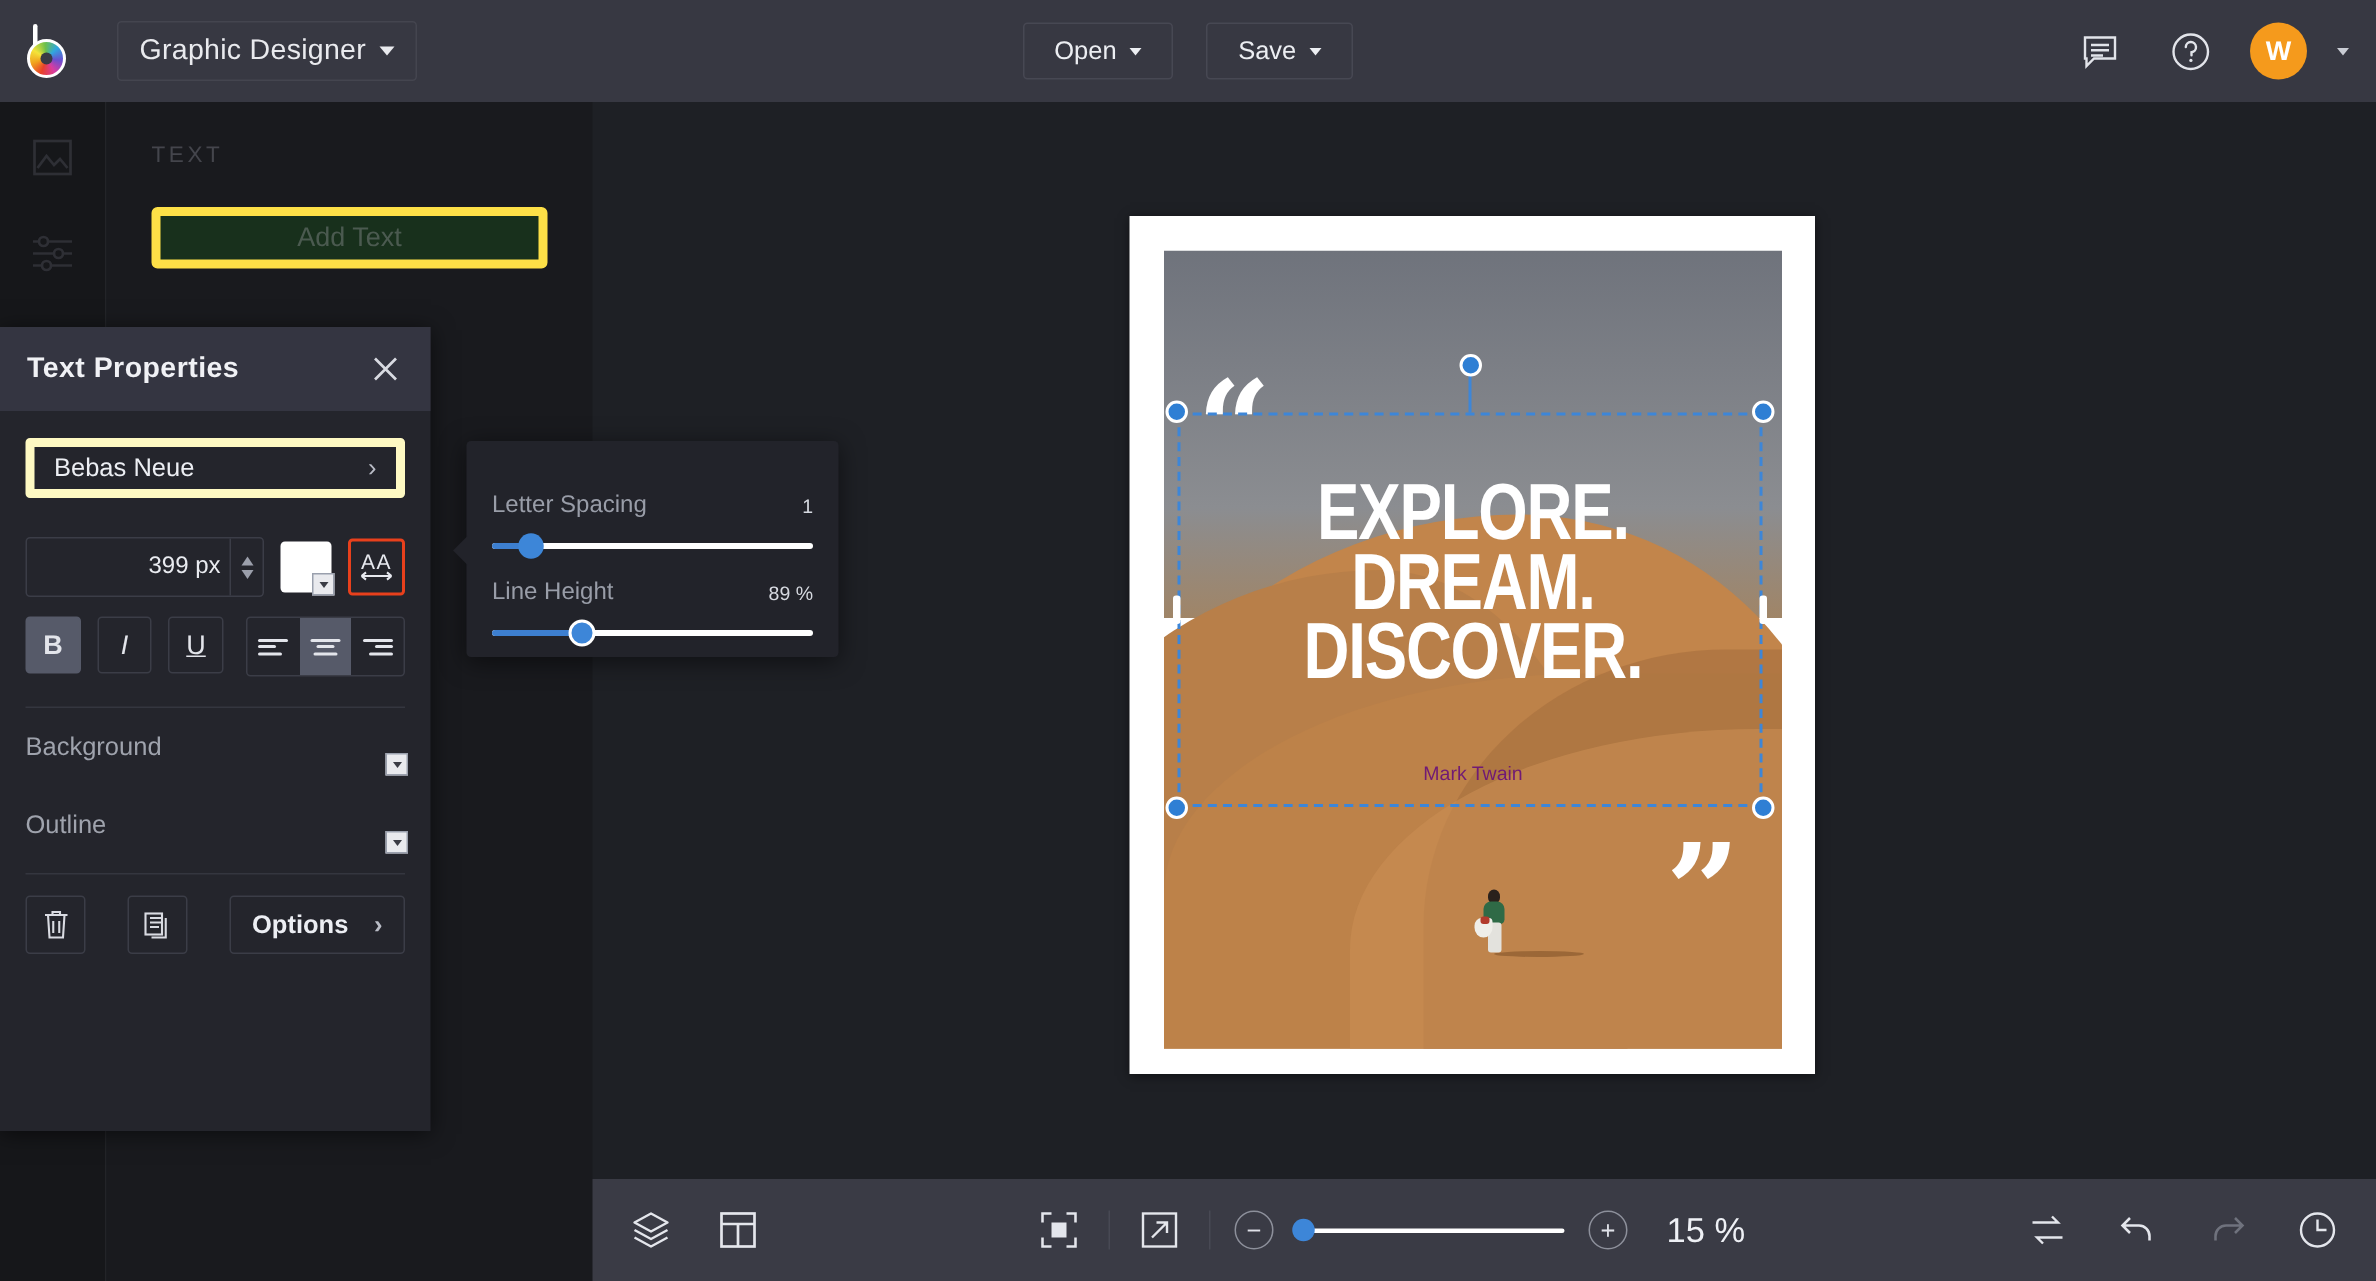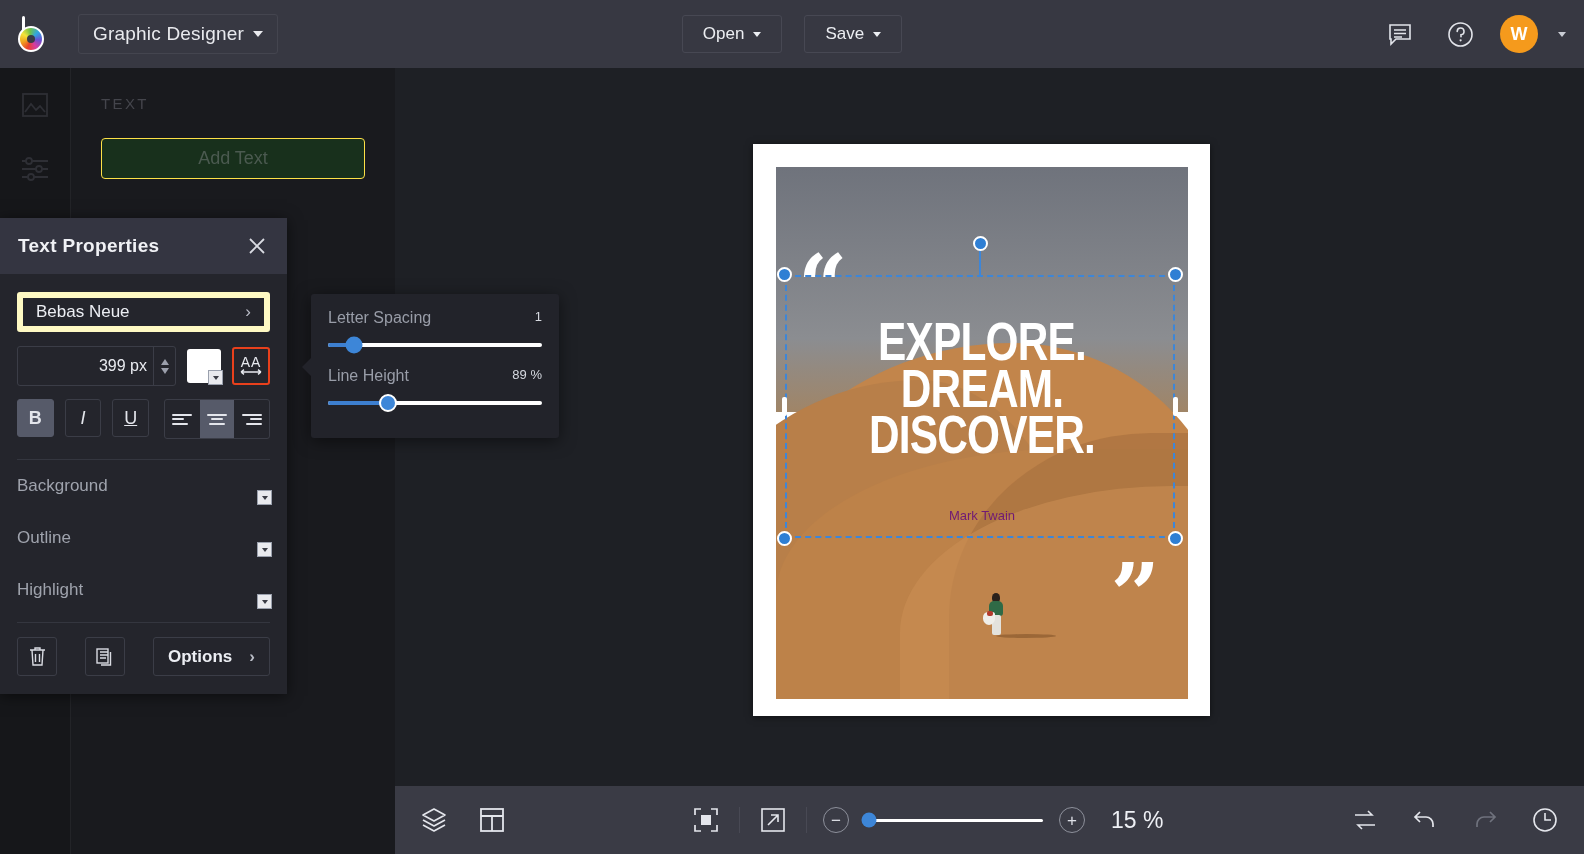--- a/index.html
+++ b/index.html
@@ -61,45 +61,45 @@
   }
   .rail-icon { width: 38px; height: 38px; color: #2e2f35; display: flex; align-items: center; justify-content: center; }
 
   .textpanel {
     position: absolute; left: 71px; top: 68px; width: 324px; height: 786px;
     background: #191a1e;
   }
   .panel-kicker { color: #44454c; font-size: 15px; letter-spacing: 2.4px; padding: 27px 0 0 30px; }
   .add-text-btn {
     margin: 26px 30px 0 30px; height: 41px; border-radius: 4px;
-    background: #18301c; border: 1px solid #fde047;
+    background: #18301c; border: 6px solid #fde047;
     color: #4b5a50; font-size: 18px; display: flex; align-items: center; justify-content: center;
   }
 
   
   .props {
-    position: absolute; left: 0; top: 218px; width: 287px; height: 476px;
+    position: absolute; left: 0; top: 218px; width: 287px; height: 536px;
     background: #24252c; box-shadow: 0 2px 14px rgba(0,0,0,.55);
   }
   .props-head {
     height: 56px; background: #343541; display: flex; align-items: center;
     justify-content: space-between; padding: 0 18px;
   }
   .props-title { color: #f0f1f5; font-size: 19px; font-weight: bold; letter-spacing: .3px; }
   .close-x { color: #d9dbe2; width: 24px; height: 24px; display: flex; align-items: center; justify-content: center; }
   .props-body { padding: 18px 17px 0 17px; }
 
   .font-select {
     height: 40px; border: 6px solid #fef9c3; border-radius: 3px;
     display: flex; align-items: center; justify-content: space-between;
     padding: 0 13px; color: #eceef3; font-size: 17px;
   }
   .arrow-r { color: #b9bcc6; font-size: 17px; }
 
-  .row2 { display: flex; align-items: center; gap: 11px; margin-top: 14px; }
+  .row2 { display: flex; align-items: center; gap: 11px; margin-top: 26px; }
   .size-box {
     flex: 1; height: 40px; border: 1px solid #3b3d47; border-radius: 3px;
     display: flex; align-items: center; justify-content: flex-end; padding-right: 6px; gap: 6px;
   }
   .size-val { color: #e9ebf0; font-size: 16px; }
   .spinner { display: flex; flex-direction: column; gap: 3px; color: #9b9fab; padding-left: 4px; border-left: 1px solid #3b3d47; height: 100%; justify-content: center; padding-left: 7px; }
   .spin-a { width: 0; height: 0; border-left: 4.5px solid transparent; border-right: 4.5px solid transparent; border-bottom: 6px solid currentColor; }
   .spin-b { width: 0; height: 0; border-left: 4.5px solid transparent; border-right: 4.5px solid transparent; border-top: 6px solid currentColor; }
 
   .swatch-wrap { position: relative; width: 34px; height: 34px; }
@@ -151,21 +151,21 @@
   .sliders {
     position: absolute; left: 311px; top: 294px; width: 248px; height: 144px;
     background: #22232a; border-radius: 3px; box-shadow: 0 3px 16px rgba(0,0,0,.5);
     padding: 15px 17px 0 17px;
   }
   .sliders::before {
     content: ""; position: absolute; left: -9px; top: 63px;
     border-top: 10px solid transparent; border-bottom: 10px solid transparent;
     border-right: 10px solid #22232a;
   }
-  .sl-head { display: flex; align-items: flex-start; justify-content: space-between; }
+  .sl-head { display: flex; align-items: center; justify-content: space-between; margin-top: 19px; }
   .sl-label { color: #999da8; font-size: 16px; }
   .sl-val { color: #d6d9e0; font-size: 13px; }
   .track { position: relative; height: 4px; background: #ffffff; border-radius: 2px; margin-top: 16px; }
   .fill { position: absolute; left: 0; top: 0; height: 4px; background: #3d7fd0; border-radius: 2px; }
   .knob { position: absolute; top: 50%; width: 17px; height: 17px; border-radius: 50%; background: #3d86d8; transform: translate(-50%,-50%); }
   .knob.ring { border: 2.5px solid #ffffff; width: 18px; height: 18px; }
   .sl-block + .sl-block { margin-top: 20px; }
 
   
   .canvas-area { position: absolute; left: 395px; top: 68px; width: 1189px; height: 718px; background: #1e2025; }
@@ -455,29 +455,20 @@
       </div>
       <div class="prop-row">
         <span class="prop-label">Outline</span>
         <span class="swatch-wrap">
           <span class="swatch none"></span>
           <span class="sw-caret">
               <i></i>
             </span>
         </span>
       </div>
-      <div class="prop-row">
-        <span class="prop-label">Highlight</span>
-        <span class="swatch-wrap">
-          <span class="swatch none"></span>
-          <span class="sw-caret">
-              <i></i>
-            </span>
-        </span>
-      </div>
 
       <div class="divider" style="margin-top:6px"></div>
 
       <div class="footer-row">
         <div class="fbtn">
           <svg width="19" height="21" viewBox="0 0 19 21" fill="none" stroke="currentColor" stroke-width="1.4">
             <path d="M2 4h15M7 4V2h5v2M4 4l1 15h9l1-15M7.5 8v8M11.5 8v8"></path>
           </svg>
         </div>
         <div class="fbtn">

